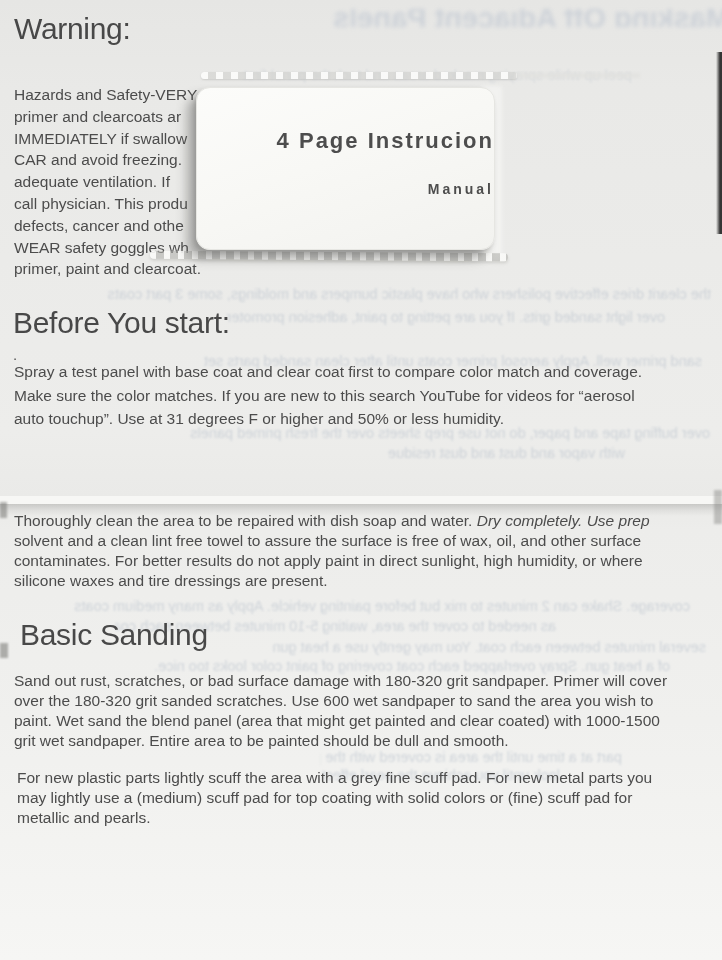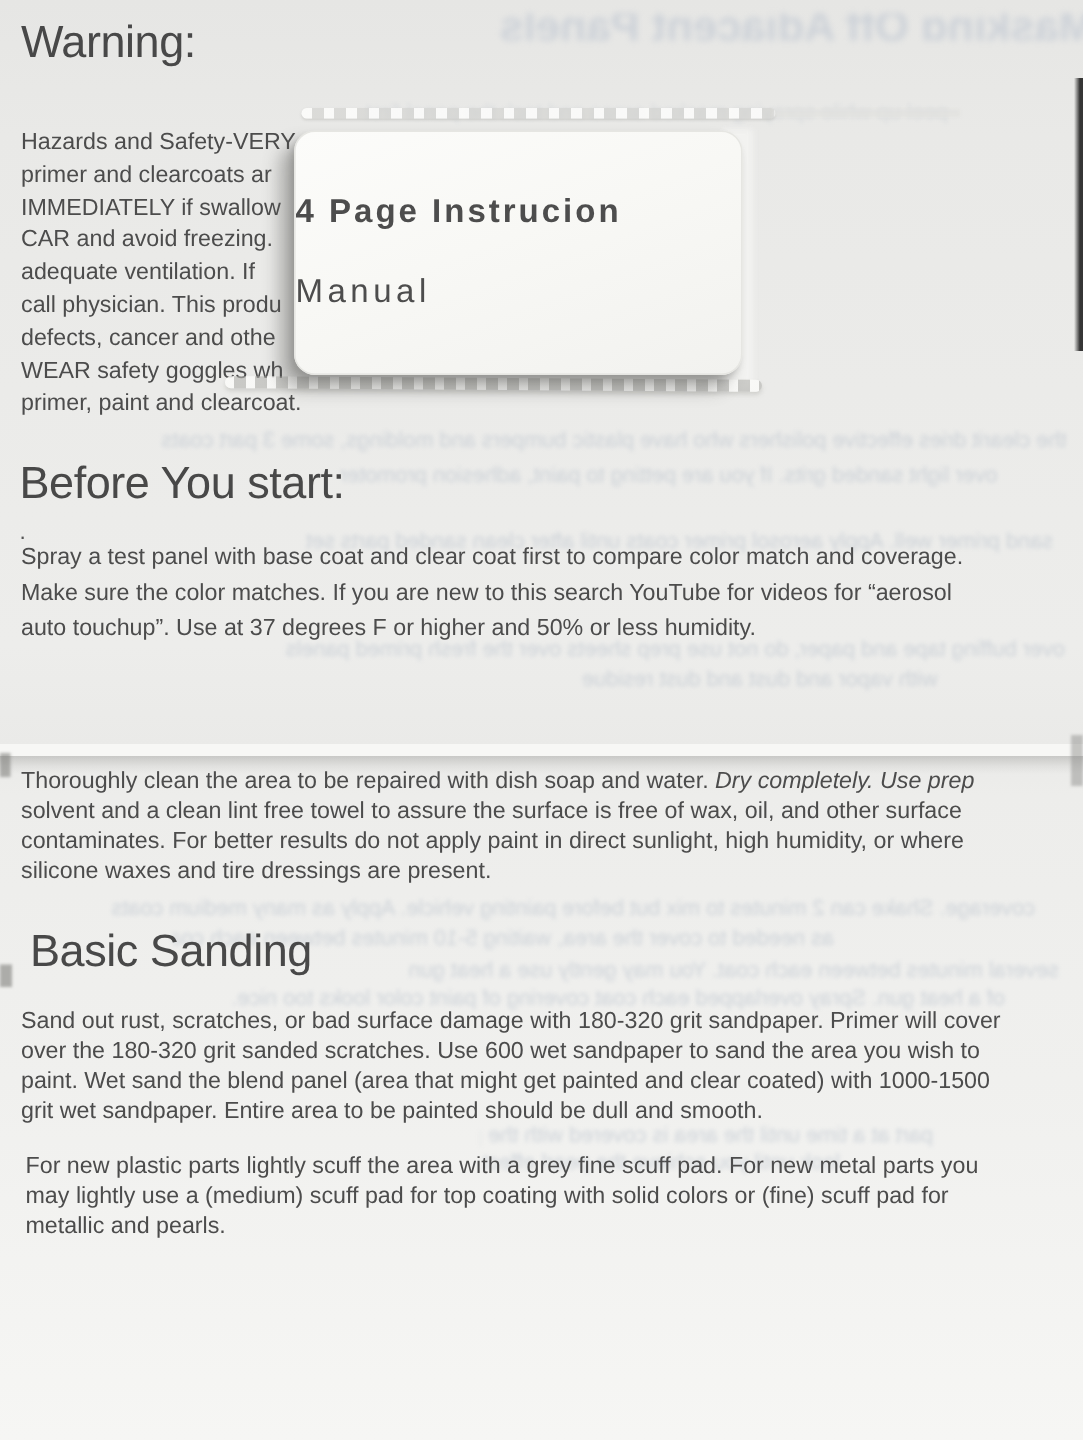--- a/index.html
+++ b/index.html
@@ -33,23 +33,23 @@
     background:rgba(225,225,222,.7); filter:blur(1px); }
   .seam-bottom { position:absolute; left:150px; top:252px; width:358px; height:8px; border-radius:4px;
     background:repeating-linear-gradient(90deg, rgba(250,250,248,.9) 0 6px, rgba(178,178,174,.6) 6px 14px);
     box-shadow:0 2px 3px rgba(160,160,156,.35); transform:rotate(.4deg); }
   .sleeve-highlight { position:absolute; left:482px; top:86px; width:20px; height:172px;
     background:rgba(250,250,248,.55); filter:blur(2px); }
   .sticker { position:absolute; left:196px; top:87px; width:299px; height:163px;
     border-radius:14px; border:1px solid #e6e6e2;
     background:linear-gradient(160deg,#fcfcfa 0%,#f8f8f5 45%,#f2f2ef 100%);
     box-shadow:-9px 9px 11px rgba(92,92,88,.45), -2px 3px 4px rgba(120,120,116,.3);
-    text-align:left; z-index:6; }
+    text-align:right; z-index:6; }
   .sticker-line1 { margin-top:40px; font-size:22px; font-weight:700; letter-spacing:2px; color:#4d4d4d; }
-  .sticker-line2 { margin-top:27px; font-size:22px; font-weight:400; letter-spacing:3px; color:#4d4d4d; }
+  .sticker-line2 { margin-top:27px; font-size:14px; font-weight:700; letter-spacing:3px; color:#4d4d4d; }
   
   .edge-sliver { position:absolute; left:716px; top:52px; width:6px; height:182px; z-index:7;
     background:linear-gradient(90deg, rgba(25,25,25,0) 0%, rgba(22,22,22,.85) 65%); }
   .sheet-edge { position:absolute; left:0; top:496px; width:722px; height:8px;
     background:rgba(249,249,247,.85); }
   .sheet-shadow { position:absolute; left:0; top:504px; width:722px; height:12px;
     background:linear-gradient(180deg, rgba(128,128,125,.32) 0%, rgba(128,128,125,.1) 55%, rgba(128,128,125,0) 100%); }
   .smudge { position:absolute; filter:blur(1.2px); }
   .smudge-a { left:0; top:502px; width:7px; height:16px; background:rgba(120,120,117,.55); }
   .smudge-b { left:0; top:643px; width:8px; height:15px; background:rgba(105,105,102,.5); }
@@ -92,21 +92,21 @@
   <div class="seam-bottom"></div>
   <div class="sticker">
     <div class="sticker-line1">4 Page Instrucion</div>
     <div class="sticker-line2">Manual</div>
   </div>
 
   <div class="h1" style="top:306px; left:13px;">Before You start:</div>
   <div class="dot">.</div>
   <div class="body lh-spray" style="left:14px; top:360px; width:700px;">Spray a test panel with base coat and clear coat first to compare color match and coverage.
 Make sure the color matches.  If you are new to this search YouTube for videos for “aerosol
-auto touchup”.  Use at 37 degrees F or higher and 50% or less humidity.</div>
+auto touchup”.  Use at 31 degrees F or higher and 50% or less humidity.</div>
 
   <div class="sheet-edge"></div>
   <div class="sheet-shadow"></div>
   <div class="body lh-tight" style="left:14px; top:511px; width:704px;"><span>Thoroughly clean the area to be repaired with dish soap and water.  </span><span class="italic">Dry completely. Use prep</span><span>
 solvent and a clean lint free towel to assure the surface is free of wax, oil, and other surface
 contaminates. For better results do not apply paint in direct sunlight, high humidity, or where
 silicone waxes and tire dressings are present.</span></div>
 
   <div class="h1" style="top:618px; left:20px;text-align:center;">Basic Sanding</div>
   <div class="body lh-tight" style="left:14px; top:671px; width:700px;">Sand out rust, scratches, or bad surface damage with 180-320 grit sandpaper. Primer will cover

